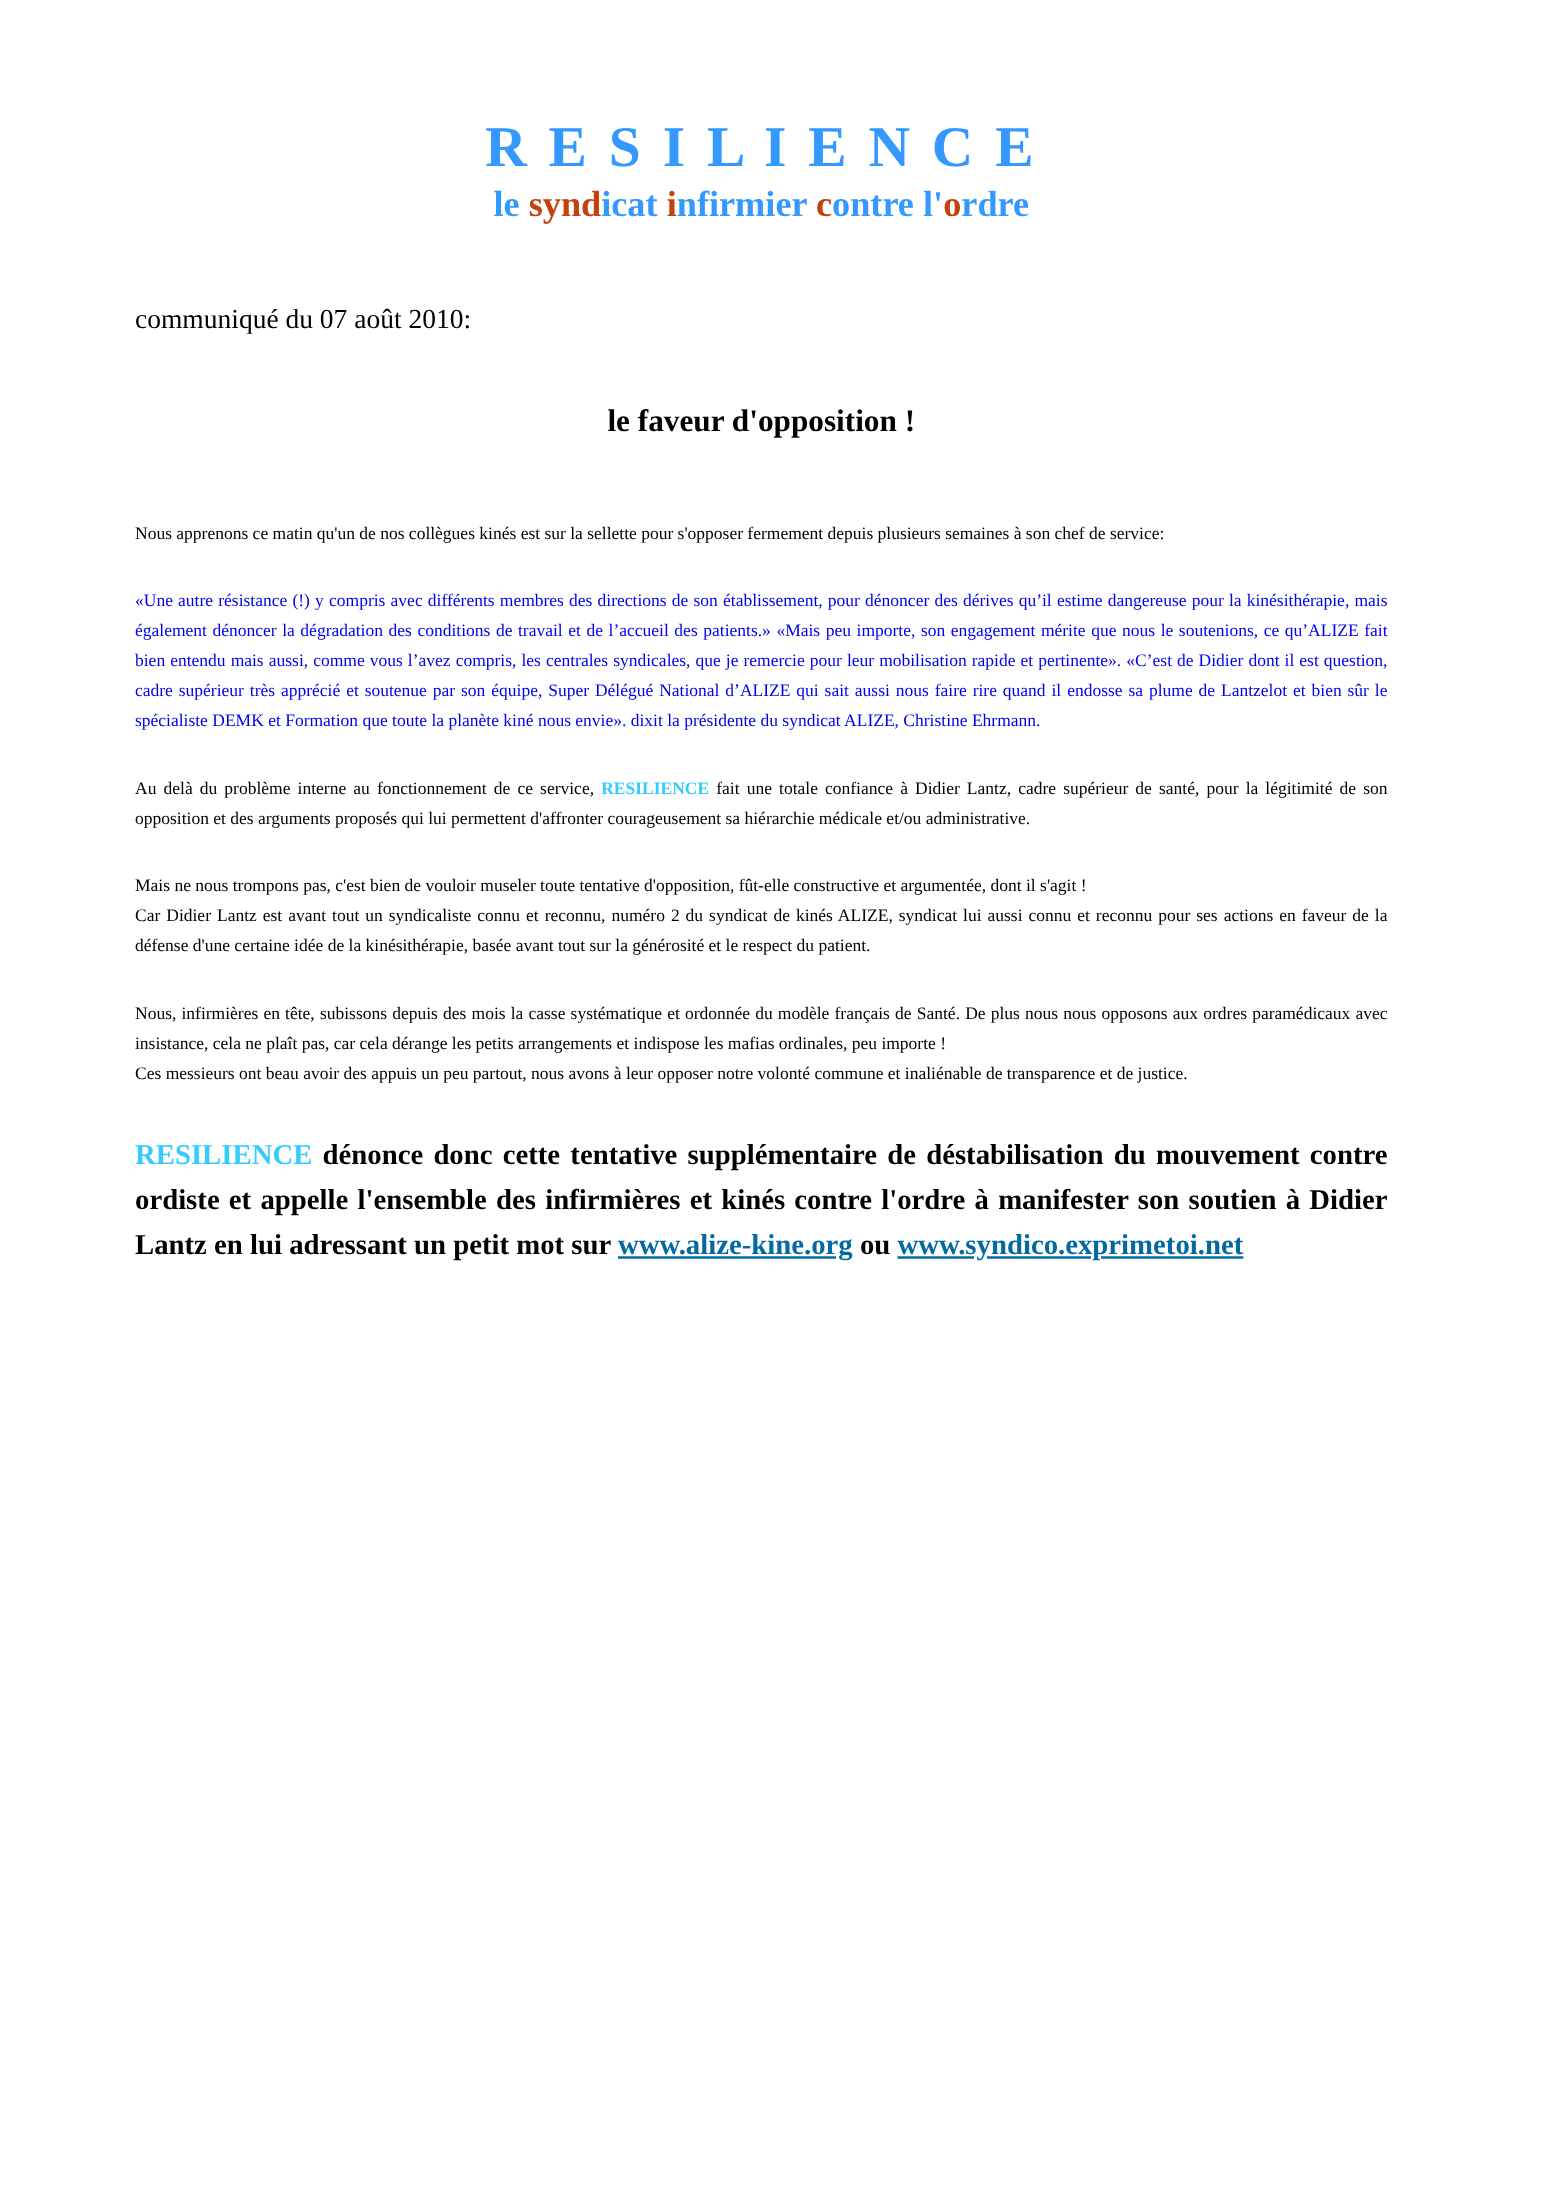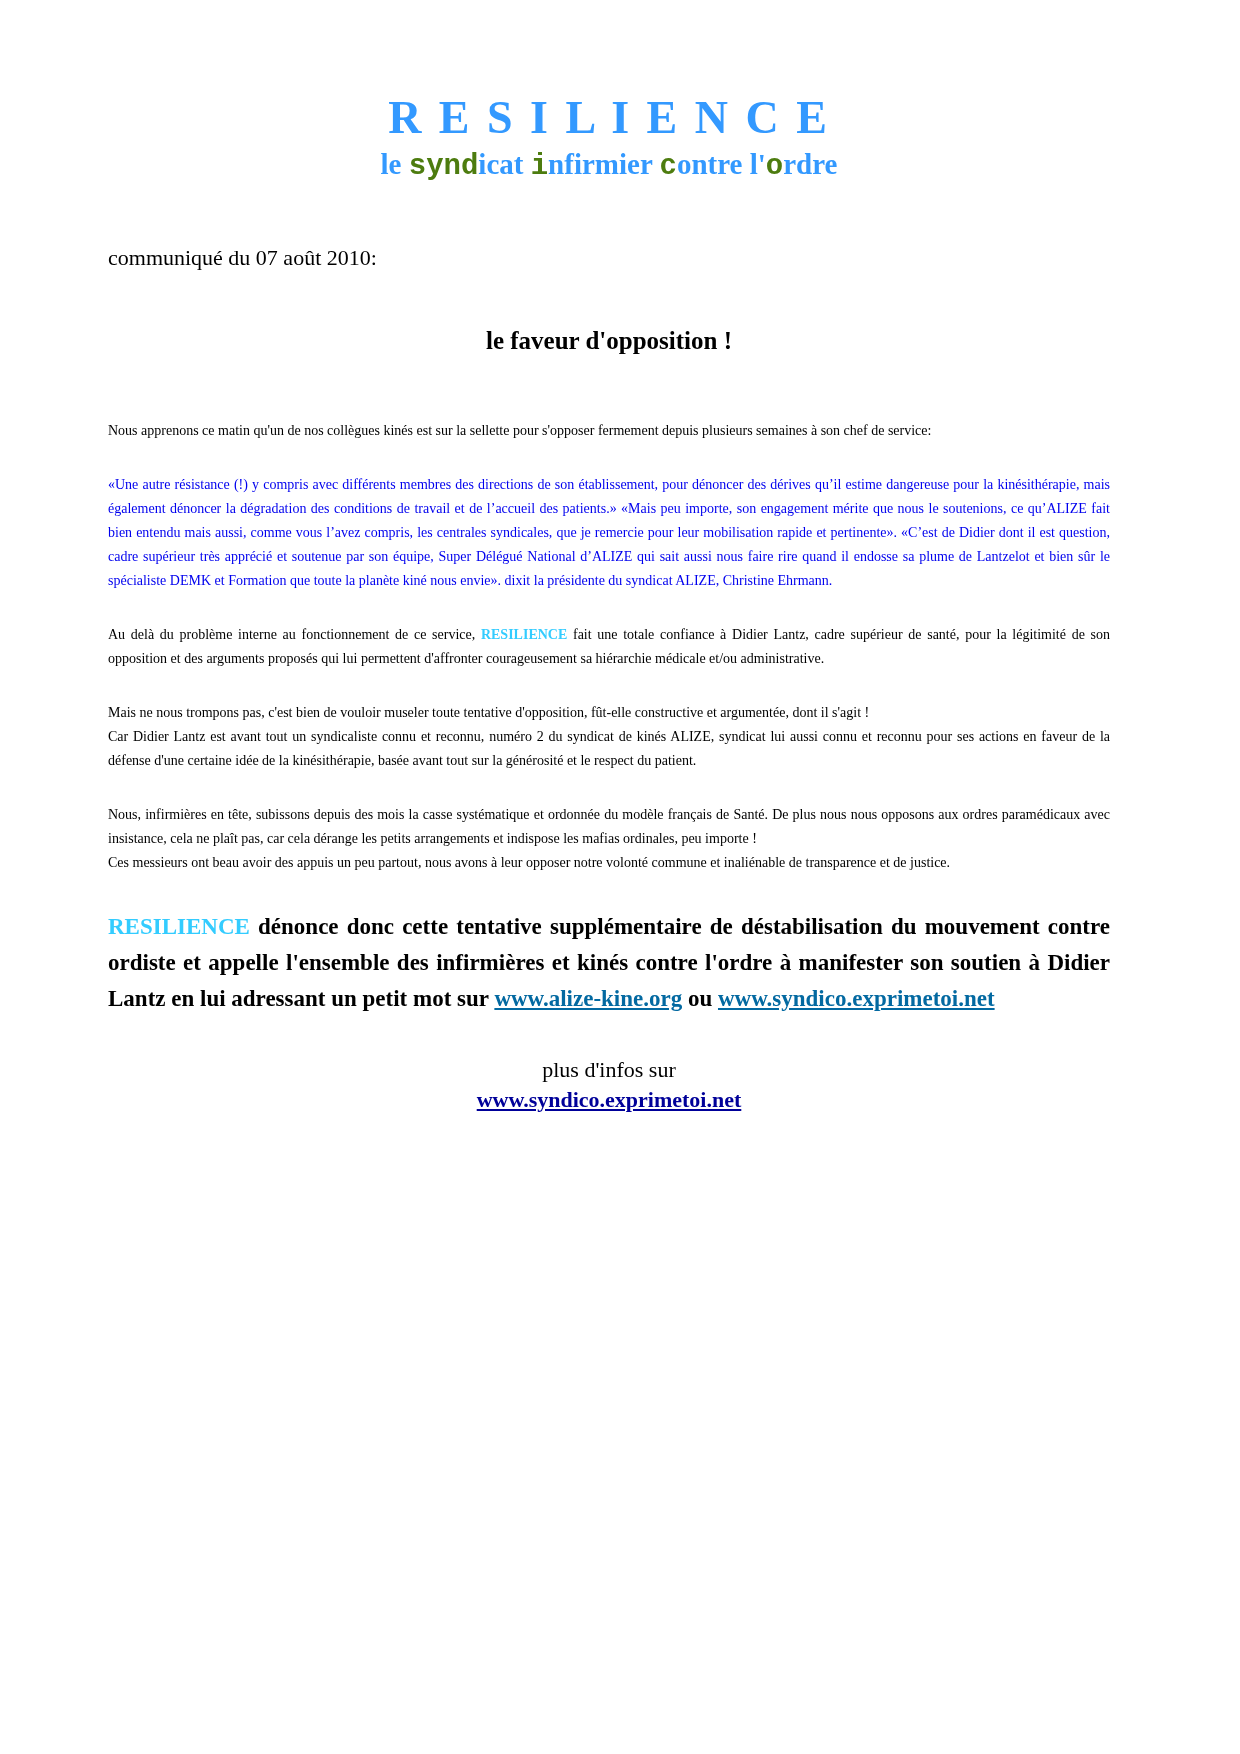--- a/index.html
+++ b/index.html
@@ -29,21 +29,21 @@
     line-height: 1.15;
     white-space: nowrap;
   }
   .org-subtitle {
     margin-top: 2px;
     font-size: 29px;
     font-weight: bold;
     line-height: 1.2;
   }
   .seg-blue   { color: #3399FF; margin-top: 33px; }
-  .seg-orange { color: #4d7c0f; font-family: Liberation Mono, monospace; }
+  .seg-orange { color: #c2410c; }
   .dateline {
     margin: 60px 0 0;
     text-align: left;
     font-size: 22px;
   }
   .doc-heading {
     margin: 56px 0 0;
     text-align: center;
     font-size: 25px;
     font-weight: bold;
@@ -98,20 +98,14 @@
 
   <main>
     <p class="body-p p-black"><span class="seg-normal">Nous apprenons ce matin qu'un de nos collègues kinés est sur la sellette pour s'opposer fermement depuis plusieurs semaines à son chef de service:</span></p>
     <p class="body-p p-blue"><span class="seg-normal">«Une autre résistance (!) y compris avec différents membres des directions de son établissement, pour dénoncer des dérives qu’il estime dangereuse pour la kinésithérapie, mais également dénoncer la dégradation des conditions de travail et de l’accueil des patients.» «Mais peu importe, son engagement mérite que nous le soutenions, ce qu’ALIZE fait bien entendu mais aussi, comme vous l’avez compris, les centrales syndicales, que je remercie pour leur mobilisation rapide et pertinente». «C’est de Didier dont il est question, cadre supérieur très apprécié et soutenue par son équipe, Super Délégué National d’ALIZE qui sait aussi nous faire rire quand il endosse sa plume de Lantzelot et bien sûr le spécialiste DEMK et Formation que toute la planète kiné nous envie». dixit la présidente du syndicat ALIZE, Christine Ehrmann.</span></p>
     <p class="body-p p-black"><span class="seg-normal">Au delà du problème interne au fonctionnement de ce service, </span><span class="seg-brand">RESILIENCE</span><span class="seg-normal"> fait une totale confiance à Didier Lantz, cadre supérieur de santé, pour la légitimité de son opposition et des arguments proposés qui lui permettent d'affronter courageusement sa hiérarchie médicale et/ou administrative.</span></p>
     <p class="body-p p-black"><span class="seg-normal">Mais ne nous trompons pas, c'est bien de vouloir museler toute tentative d'opposition, fût-elle constructive et argumentée, dont il s'agit !</span><br><span class="seg-normal">Car Didier Lantz est avant tout un syndicaliste connu et reconnu, numéro 2 du syndicat de kinés ALIZE, syndicat lui aussi connu et reconnu pour ses actions en faveur de la défense d'une certaine idée de la kinésithérapie, basée avant tout sur la générosité et le respect du patient.</span></p>
     <p class="body-p p-black"><span class="seg-normal">Nous, infirmières en tête,  subissons depuis des mois la casse systématique et ordonnée du modèle français de Santé. De plus nous nous opposons aux ordres paramédicaux avec insistance, cela ne plaît pas, car cela dérange les petits arrangements et indispose les mafias ordinales, peu importe !</span><br><span class="seg-normal">Ces messieurs ont beau avoir des appuis un peu partout, nous avons à leur opposer notre volonté commune et inaliénable de transparence et de justice.</span></p>
     <p class="body-p p-bold"><span class="seg-brand">RESILIENCE</span><span class="seg-normal"> dénonce donc cette tentative supplémentaire de déstabilisation du mouvement contre ordiste et appelle l'ensemble des infirmières et kinés contre l'ordre à manifester son soutien à Didier Lantz en lui adressant un petit mot sur </span><a class="seg-link" href="#">www.alize-kine.org</a><span class="seg-normal"> ou </span><a class="seg-link" href="#">www.syndico.exprimetoi.net</a></p>
   </main>
 
-  <footer class="doc-footer">
-    <p>plus d'infos sur</p>
-    <p>
-      <a class="footer-link" href="#">www.syndico.exprimetoi.net</a>
-    </p>
-  </footer>
 
 </div>
 
 </body></html>

